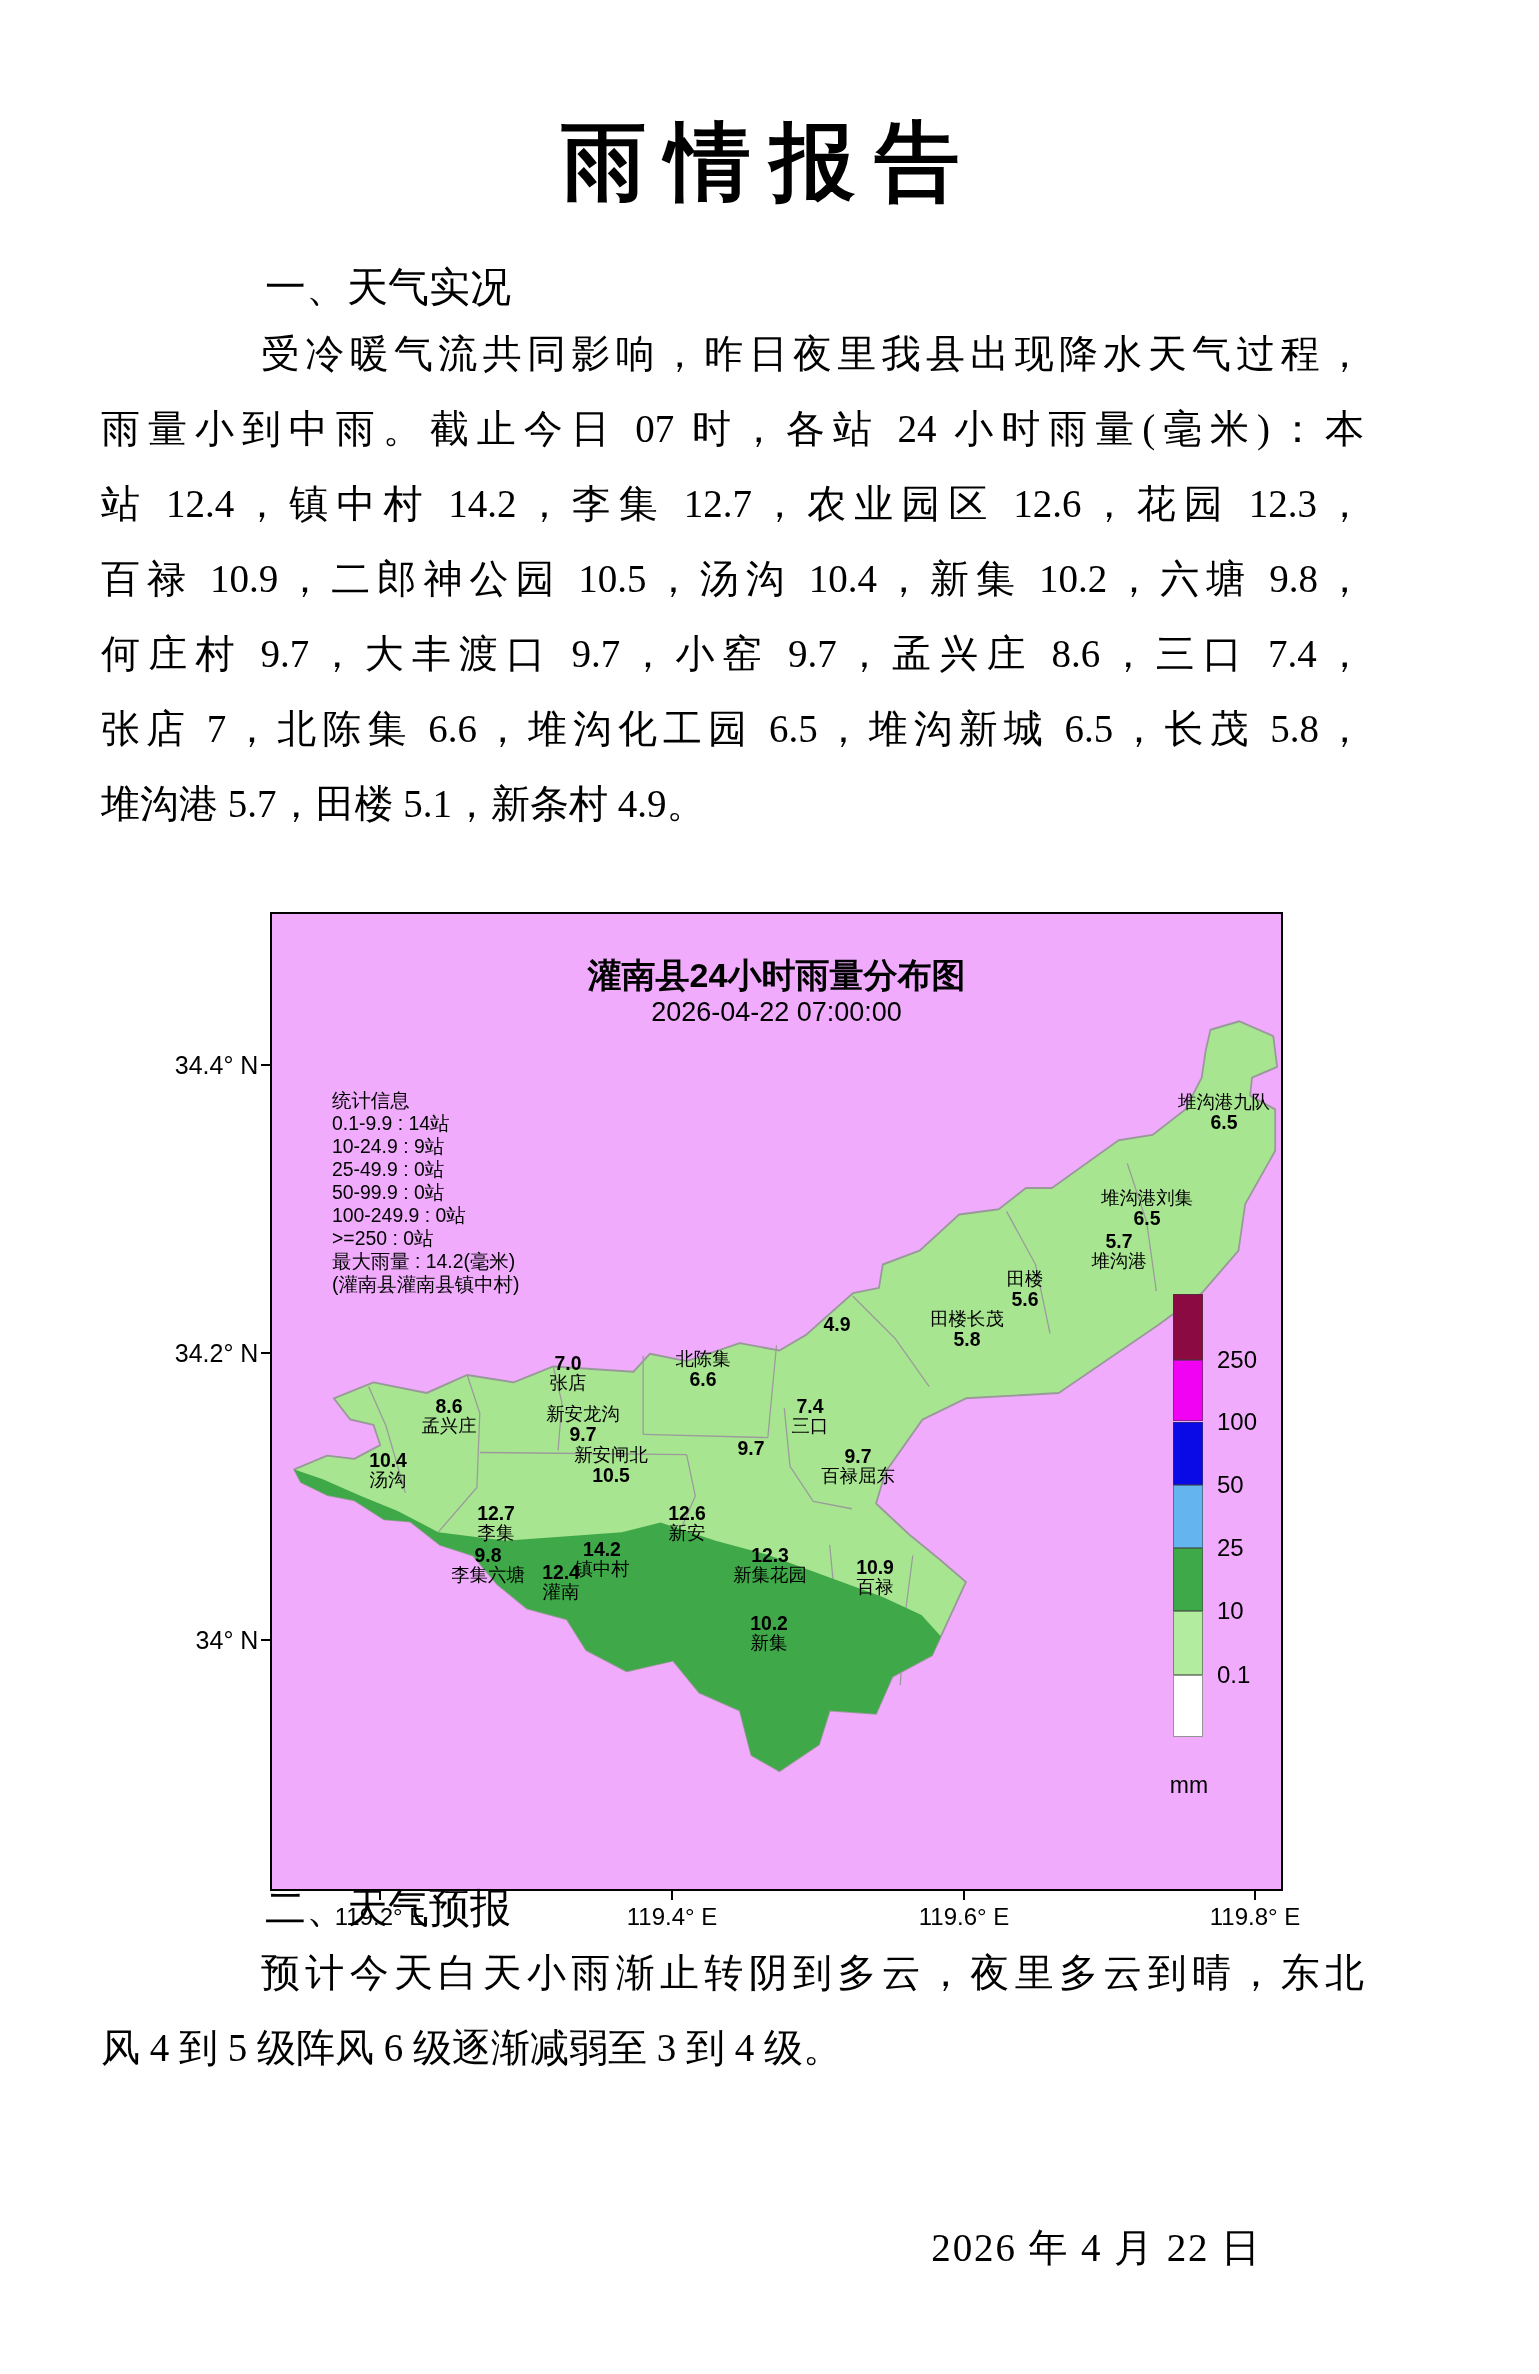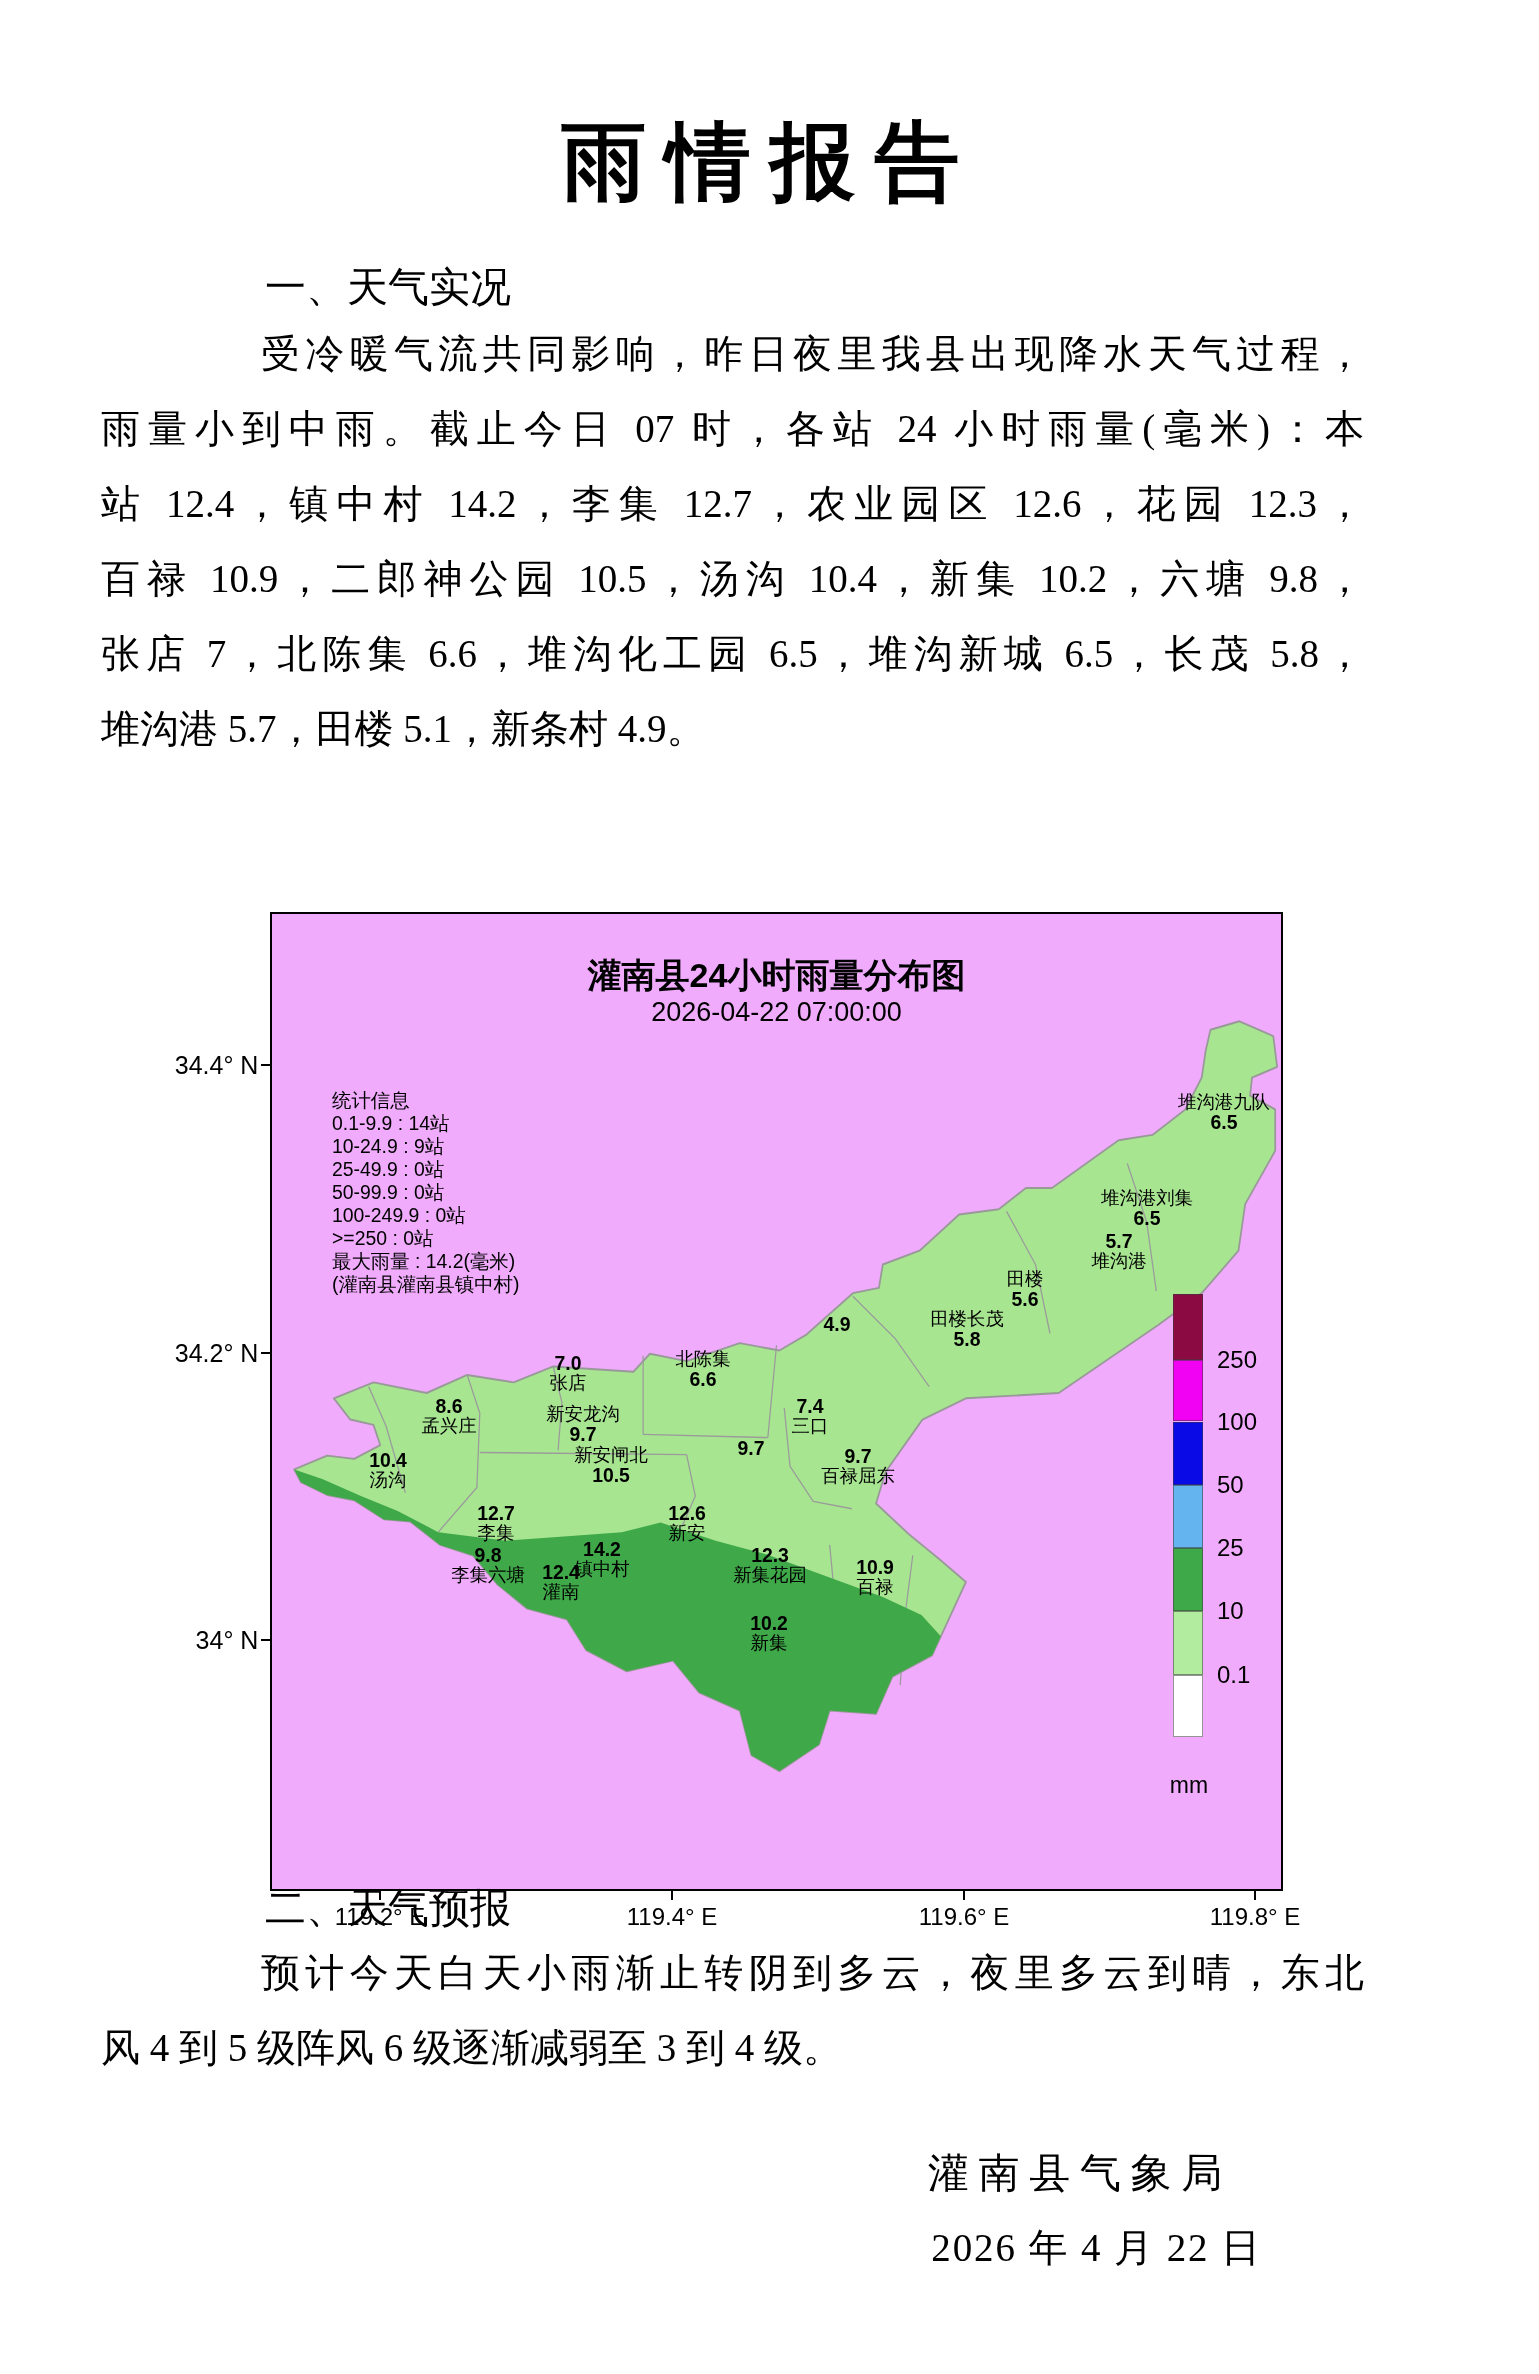--- a/index.html
+++ b/index.html
@@ -46,20 +46,21 @@
 
   <div class="abs doc-title">雨情报告</div>
 
   <div class="abs sec-head" style="top:260px;">一、天气实况</div>
 
   <div class="abs para" style="top:316px;">
       <div class="pline first">受冷暖气流共同影响，昨日夜里我县出现降水天气过程，</div>
       <div class="pline">雨量小到中雨。截止今日 07 时，各站 24 小时雨量(毫米)：本</div>
       <div class="pline">站 12.4，镇中村 14.2，李集 12.7，农业园区 12.6，花园 12.3，</div>
       <div class="pline">百禄 10.9，二郎神公园 10.5，汤沟 10.4，新集 10.2，六塘 9.8，</div>
+      <div class="pline">何庄村 9.7，大丰渡口 9.7，小窑 9.7，孟兴庄 8.6，三口 7.4，</div>
       <div class="pline">张店 7，北陈集 6.6，堆沟化工园 6.5，堆沟新城 6.5，长茂 5.8，</div>
       <div class="pline last">堆沟港 5.7，田楼 5.1，新条村 4.9。</div>
     </div>
 
   <div class="abs figure">
     <svg class="abs map-svg" viewBox="0 0 1044 918" preserveAspectRatio="none" xmlns="http://www.w3.org/2000/svg">
         <polygon points="23,523 57,510 85,513 112,500 105,481 81,476 64,456 105,441 160,451 202,434 250,441 291,426 374,431 391,414 429,421 484,404 525,411 553,396 601,357 628,352 632,330 670,317 711,283 752,278 780,258 807,258 876,213 911,208 945,184 962,154 966,129 971,109 1001,101 1036,115 1040,144 1014,154 1012,171 1038,184 1038,223 1007,273 1000,317 962,357 917,387 814,451 718,456 673,476 635,525 625,555 659,584 690,607 718,629 683,698 642,718 625,753 577,750 566,782 525,807 496,792 484,750 442,733 415,703 367,713 325,693 305,664 264,654 233,631 208,604 174,594 143,572 116,570 85,552 57,547 30,535" fill="#A7E591" stroke="#999999" stroke-width="1.8" stroke-linejoin="round"></polygon>
         <polyline points="100,445 118,482 138,545" fill="none" stroke="#9B9B9B" stroke-width="1.3" stroke-linejoin="round"></polyline>
         <polyline points="202,434 215,470 212,540 172,582" fill="none" stroke="#9B9B9B" stroke-width="1.3" stroke-linejoin="round"></polyline>
         <polyline points="291,426 300,460 296,505" fill="none" stroke="#9B9B9B" stroke-width="1.3" stroke-linejoin="round"></polyline>
@@ -220,17 +221,16 @@
       </div>
   </div>
 
   <div class="abs sec-head" style="top:1881px;">二、天气预报</div>
 
   <div class="abs para" style="top:1935px;">
       <div class="pline first">预计今天白天小雨渐止转阴到多云，夜里多云到晴，东北</div>
       <div class="pline last">风 4 到 5 级阵风 6 级逐渐减弱至 3 到 4 级。</div>
     </div>
 
-  <div class="abs sig sig-org">灌南县气象局</div>
   <div class="abs sig sig-date">2026 年 4 月 22 日</div>
 
 </div>
 
 
 </body></html>

